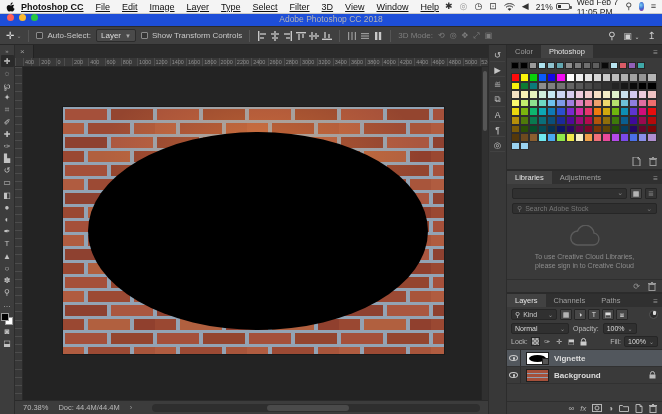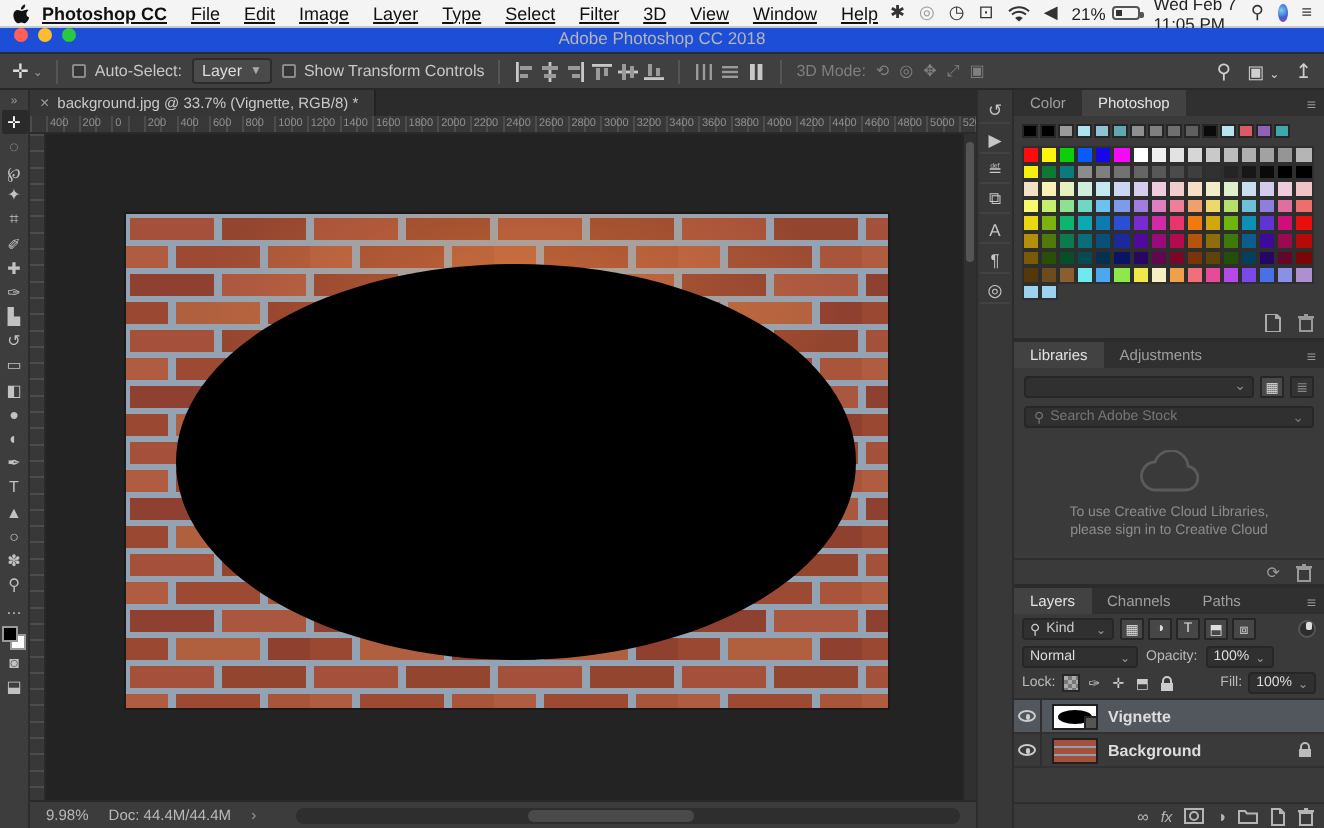--- a/index.html
+++ b/index.html
@@ -306,21 +306,20 @@
         <span class="fgq"></span>
       </div>
       <span class="tool">◙</span>
       <span class="tool">⬓</span>
     </div>
 
     <div class="doc-col">
       <div class="tabbar">
         <div class="doc-tab">
           <span class="x">×</span>
-          <span>background.jpg @ 33.7% (Vignette, RGB/8) *</span>
         </div>
       </div>
       <div class="ruler-h">
           <span>400</span>
           <span>200</span>
           <span>0</span>
           <span>200</span>
           <span>400</span>
           <span>600</span>
           <span>800</span>
@@ -369,21 +368,21 @@
               </defs>
               <rect width="381" height="247" fill="url(#brick)"></rect>
             </svg>
             <div class="glow"></div>
             <div class="vign-ellipse"></div>
           </div>
         </div>
         <div class="scroll-v"></div>
       </div>
       <div class="statusbar">
-        <span>9.98%</span>
+        <span>70.38%</span>
         <span>Doc: 44.4M/44.4M</span>
         <span class="chev">›</span>
         <span class="status-scroll"></span>
       </div>
     </div>
 
     <div class="dock">
         <span class="dk">↺</span>
         <span class="dk">▶</span>
         <span class="dk">≝</span>

